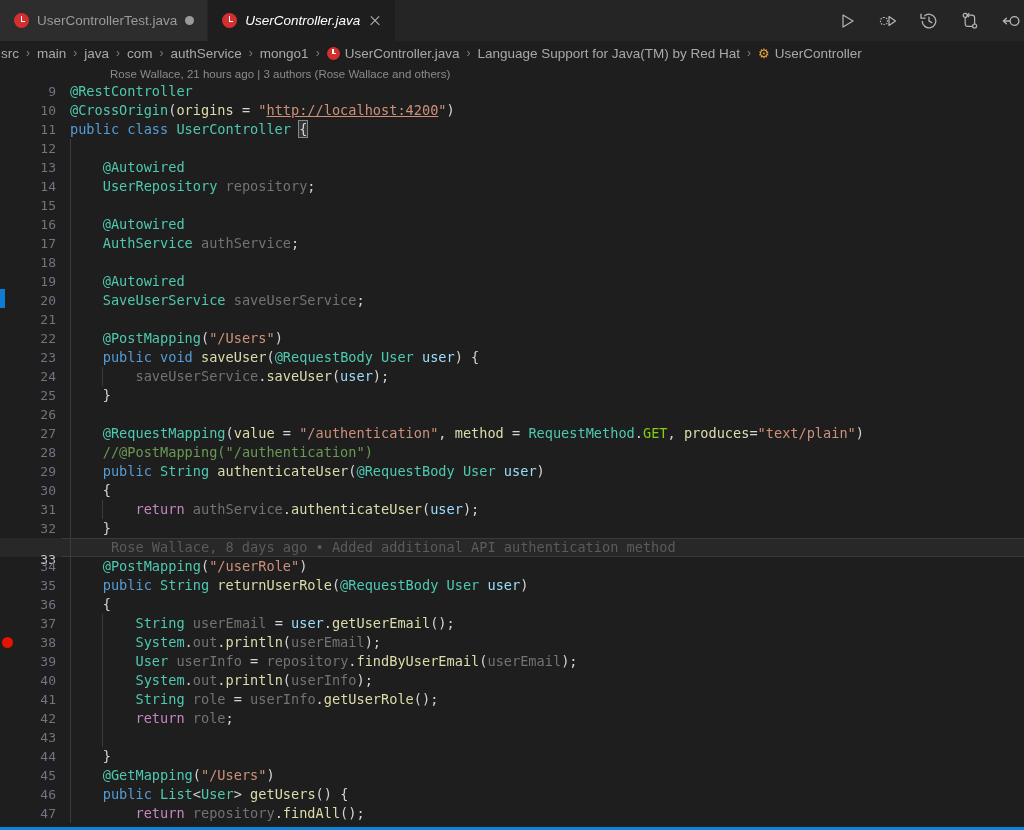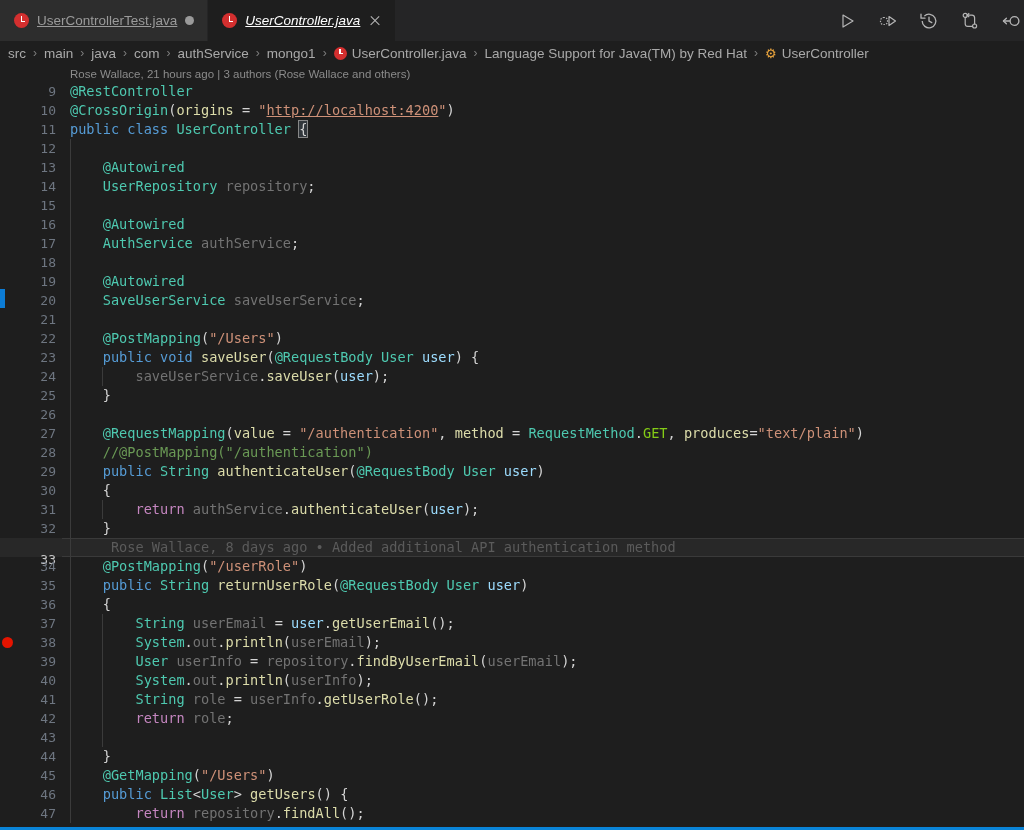--- a/index.html
+++ b/index.html
@@ -19,21 +19,21 @@
   .tabs { display:flex; align-items:stretch; }
   .tab {
     display:flex; align-items:center; gap:8px;
     padding:0 13px 0 14px;
     font-size:13.5px; color:#9a9a9a;
     background:#2d2d2d; border-right:1px solid #252526;
     position:relative; cursor:pointer; white-space:nowrap;
   }
   .tab.active { background:#1e1e1e; color:#ffffff; font-style:italic; }
   .tab.active .tab-label { font-style:italic; }
-  .tab-label { line-height:41px;text-decoration:underline; }
+  .tab-label { line-height:41px; }
   .java-icon {
     width:15px; height:15px; border-radius:50%; background:#d32f2f;
     display:inline-block; position:relative; flex:0 0 auto;
   }
   .java-icon::before {
     content:""; position:absolute; left:6.5px; top:3px;
     width:1.6px; height:5px; background:#fff;
   }
   .java-icon::after {
     content:""; position:absolute; left:6.5px; top:7.6px;
@@ -50,35 +50,35 @@
   .tabbar-actions {
     margin-left:auto; display:flex; align-items:center; gap:19px;
     padding-right:2px; height:41px;
   }
   .tb-icon { width:22px; height:22px; opacity:.85; cursor:pointer; display:block; }
   .tb-icon svg { display:block; }
 
   
   .breadcrumb {
     height:24px; display:flex; align-items:center; gap:0px;
-    padding-left:8px; font-size:13.5px; color:#a9a9a9; background:#1e1e1e;
+    padding-left:1px; font-size:13.5px; color:#a9a9a9; background:#1e1e1e;
     white-space:nowrap; overflow:hidden;
   }
   .bc-item { display:flex; align-items:center; gap:5px; cursor:pointer; }
   .bc-sep { color:#7d7d7d; padding:0 7px; font-size:12px; }
   .bc-java-icon { width:13px; height:13px; border-radius:50%; background:#d32f2f; position:relative; display:inline-block; }
   .bc-java-icon::before { content:""; position:absolute; left:5.6px; top:2.5px; width:1.4px; height:4.4px; background:#fff; }
   .bc-java-icon::after  { content:""; position:absolute; left:5.6px; top:6.6px; width:4px;   height:1.4px; background:#fff; }
   .bc-class-icon { color:#e8a33d; font-size:13px; line-height:1; }
 
   
   .blame-header {
     height:17px; font-family:"Liberation Sans", sans-serif;
     font-size:11.5px; color:#8b8b8b; padding-left:70px; background:#1e1e1e;
-    display:flex; align-items:center;
+    display:flex; align-items:center;margin-left:40px;
   }
 
   
   .editor {
     flex:1; position:relative; background:#1e1e1e; overflow:hidden;
     font-family:"DejaVu Sans Mono", monospace;
   }
   .overview-ruler { position:absolute; left:0; top:0; width:5px; height:100%; }
   .ruler-mark { position:absolute; left:0; width:5px; }
 

